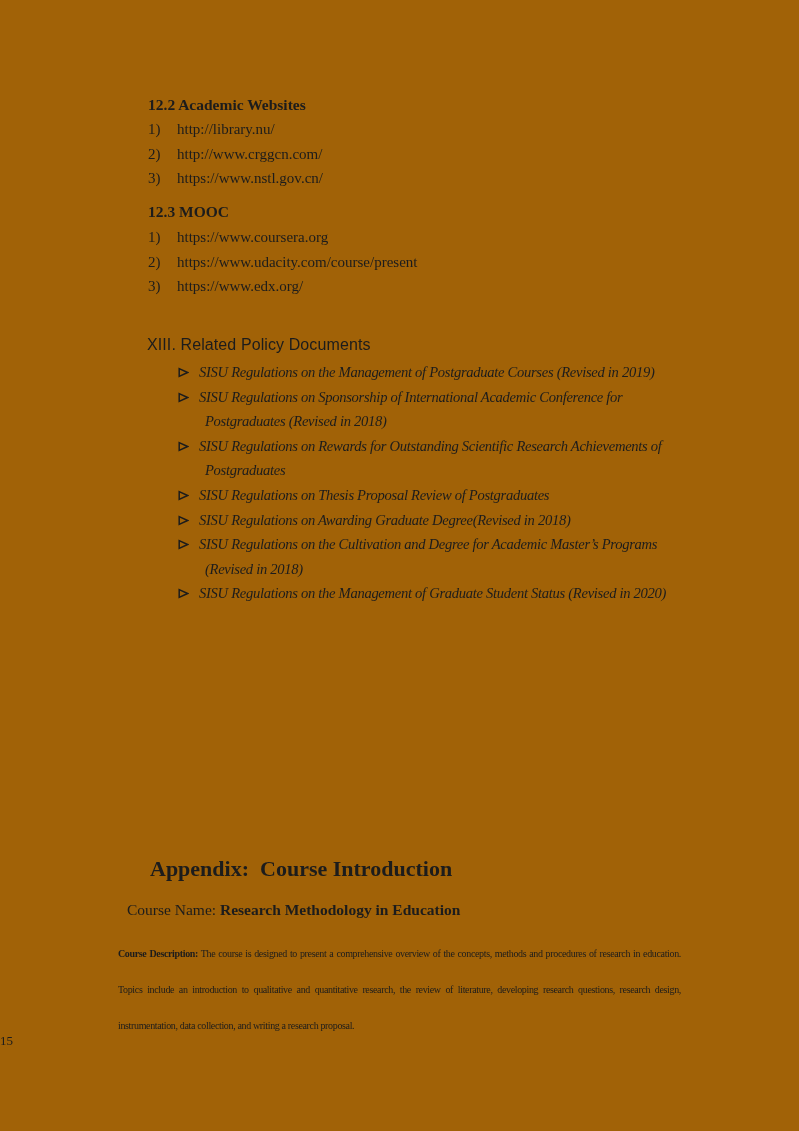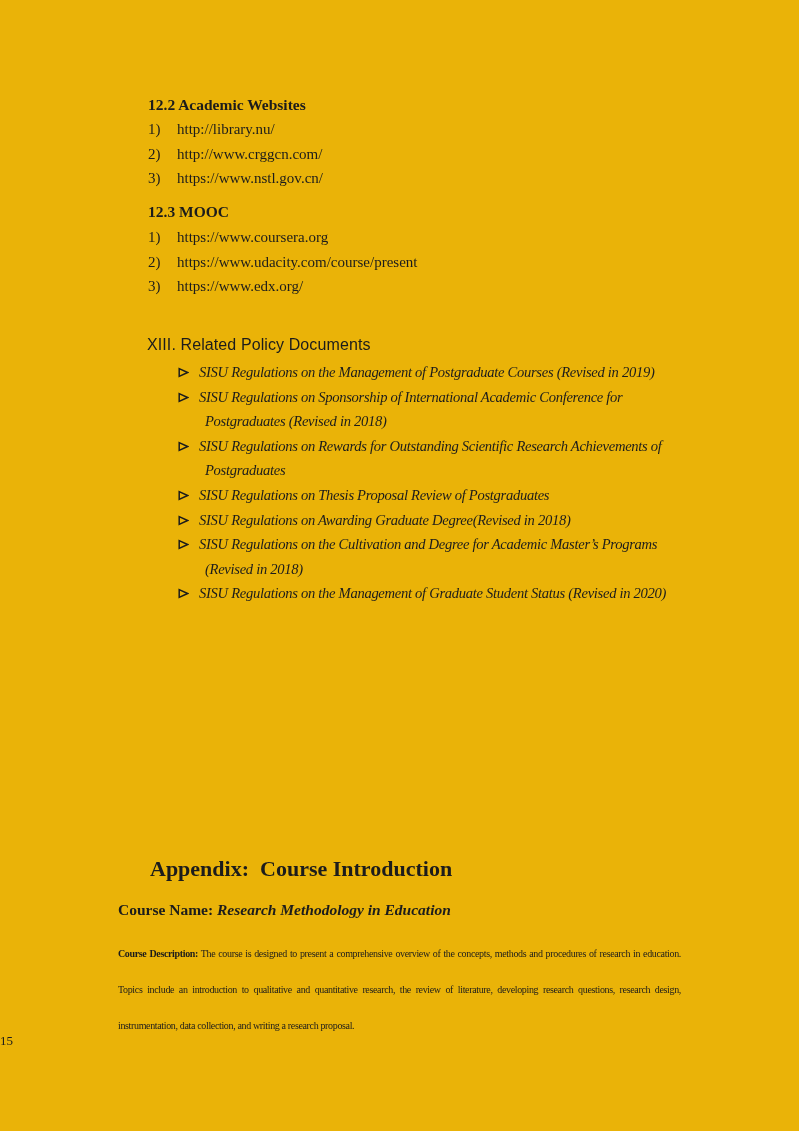--- a/index.html
+++ b/index.html
@@ -1,20 +1,20 @@
 <!DOCTYPE html>
 <html><head>
 <meta charset="utf-8">
 <style>
   html, body { margin: 0; padding: 0; background: #ffffff; }
   .page {
     position: relative;
     width: 799px;
     height: 1131px;
-    background: #eab308;
+    background: #a16207;
     color: #1c1c1c;
     font-family: "Liberation Serif", serif;
     overflow: hidden;
   }
   .abs { position: absolute; }
 
   
   .h-sub {
     font-family: "Liberation Serif", serif;
     font-weight: bold;
@@ -63,22 +63,22 @@
   .h-appendix {
     font-family: "Liberation Serif", serif;
     font-weight: bold;
     font-size: 22px;
     line-height: 22px;
     white-space: nowrap;
   }
 
   
   .course-name { font-size: 15.5px; line-height: 22px; white-space: nowrap; }
-  .course-name .lbl { font-weight: bold; }
-  .course-name .val { font-weight: bold; font-style: italic; }
+  .course-name .lbl { font-weight: normal; margin-left: 9px; }
+  .course-name .val { font-weight: bold; }
 
   
   .course-desc {
     width: 563px;
     font-size: 10px;
     line-height: 36px;
     letter-spacing: -0.35px;
     text-align: justify;
   }
   .course-desc .lbl { font-weight: bold; }

